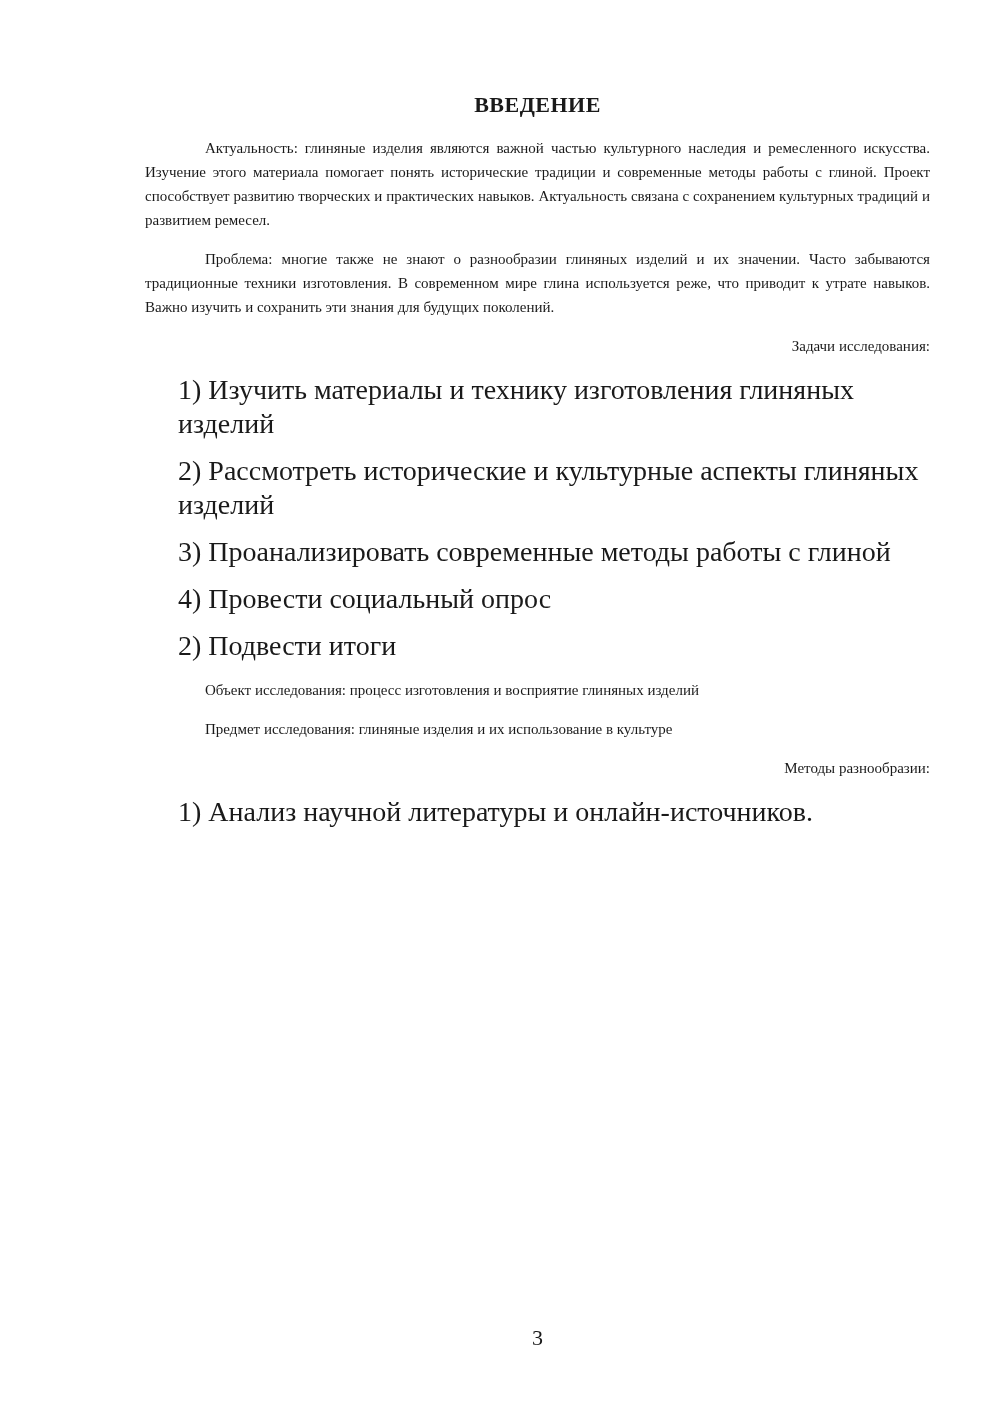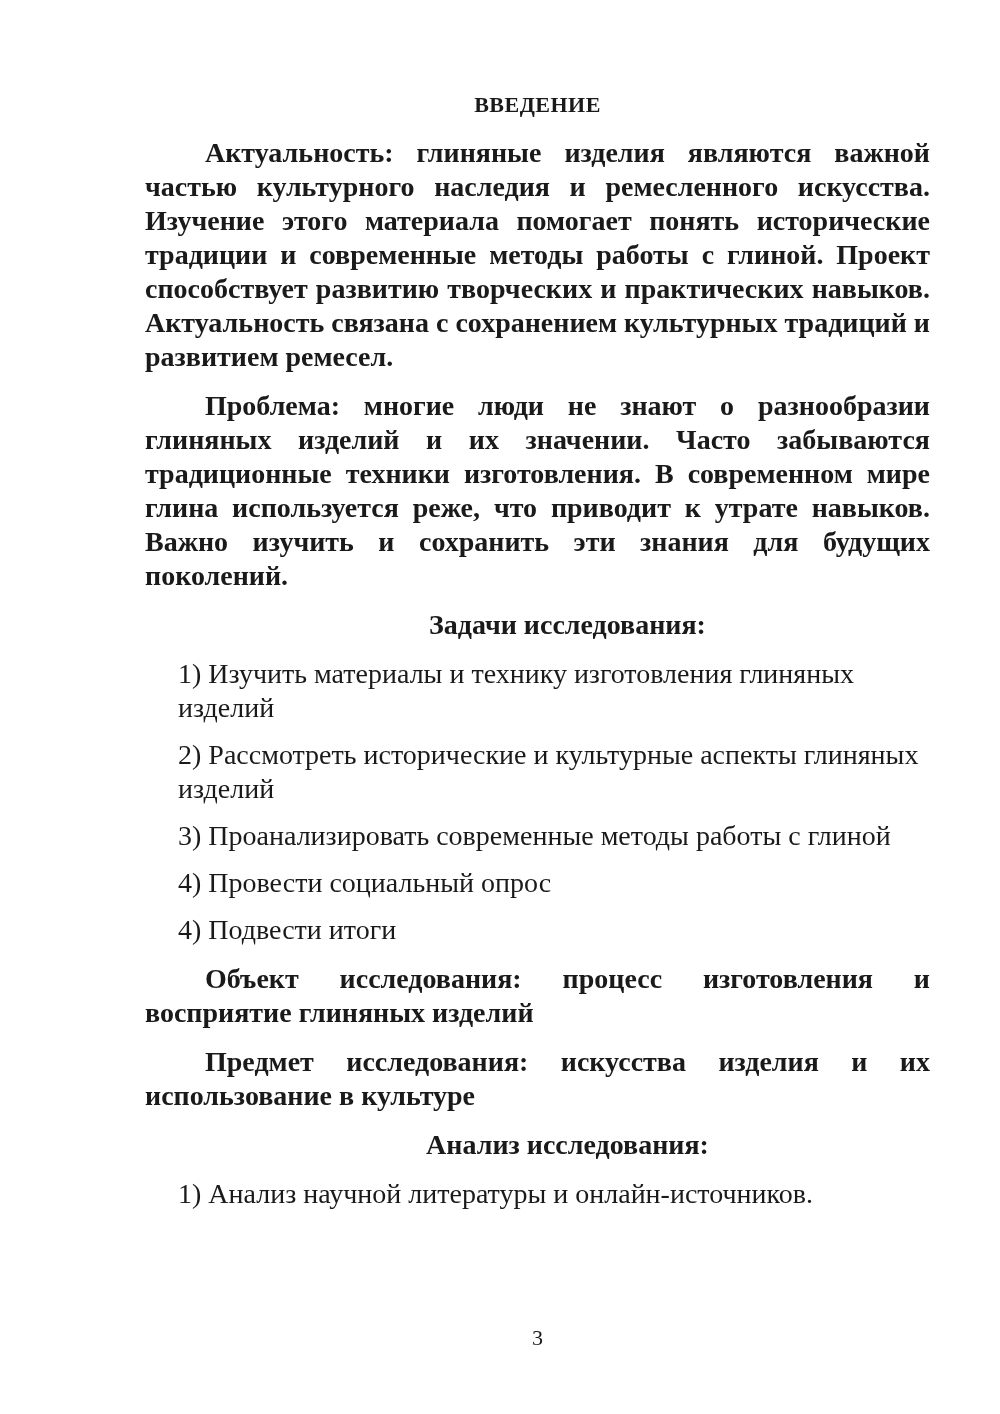--- a/index.html
+++ b/index.html
@@ -19,29 +19,28 @@
     overflow: hidden;
   }
   .doc-title {
     text-align: center;
     font-weight: bold;
     font-size: 22px;
     letter-spacing: 0.5px;
     margin: 0 0 18px 0;
   }
   .para {
-    font-size: 28px;
-    line-height: 34px;
+    font-size: 15px;
+    line-height: 24px;
     text-align: justify;
     text-indent: 60px;
     margin: 0 0 15px 0;
-    font-weight: bold;
   }
   .para.no-justify {
-    text-align: center;
+    text-align: right;
   }
   .list-block {
     margin: 0 0 15px 0;
   }
   .list-item {
     font-size: 28px;
     line-height: 34px;
     text-align: left;
     padding-left: 33px;
     margin: 0 0 13px 0;
@@ -62,39 +61,39 @@
 </style>
 </head>
 <body>
 
 <div class="page">
 
   <h1 class="doc-title">ВВЕДЕНИЕ</h1>
 
   <p class="para">Актуальность: глиняные изделия являются важной частью культурного наследия и ремесленного искусства. Изучение этого материала помогает понять исторические традиции и современные методы работы с глиной. Проект способствует развитию творческих и практических навыков. Актуальность связана с сохранением культурных традиций и развитием ремесел.</p>
 
-  <p class="para">Проблема: многие люди не знают о разнообразии глиняных изделий и их значении. Часто забываются традиционные техники изготовления. В современном мире глина используется реже, что приводит к утрате навыков. Важно изучить и сохранить эти знания для будущих поколений.</p>
+  <p class="para">Проблема: многие также не знают о разнообразии глиняных изделий и их значении. Часто забываются традиционные техники изготовления. В современном мире глина используется реже, что приводит к утрате навыков. Важно изучить и сохранить эти знания для будущих поколений.</p>
 
 
   <p class="para no-justify">Задачи исследования:</p>
 
   <div class="list-block">
     <div class="list-item">1) Изучить материалы и технику изготовления глиняных изделий</div>
     <div class="list-item">2) Рассмотреть исторические и культурные аспекты глиняных изделий</div>
     <div class="list-item">3) Проанализировать современные методы работы с глиной</div>
     <div class="list-item">4) Провести социальный опрос</div>
-    <div class="list-item">4) Подвести итоги</div>
+    <div class="list-item">2) Подвести итоги</div>
   </div>
 
   <p class="para">Объект исследования: процесс изготовления и восприятие глиняных изделий</p>
 
-  <p class="para">Предмет исследования: искусства изделия и их использование в культуре</p>
+  <p class="para">Предмет исследования: глиняные изделия и их использование в культуре</p>
 
 
-  <p class="para no-justify">Анализ исследования:</p>
+  <p class="para no-justify">Методы разнообразии:</p>
 
   <div class="list-block">
     <div class="list-item">1) Анализ научной литературы и онлайн-источников.</div>
   </div>
 
   <div class="page-number">3</div>
 
 </div>
 
 </body></html>

